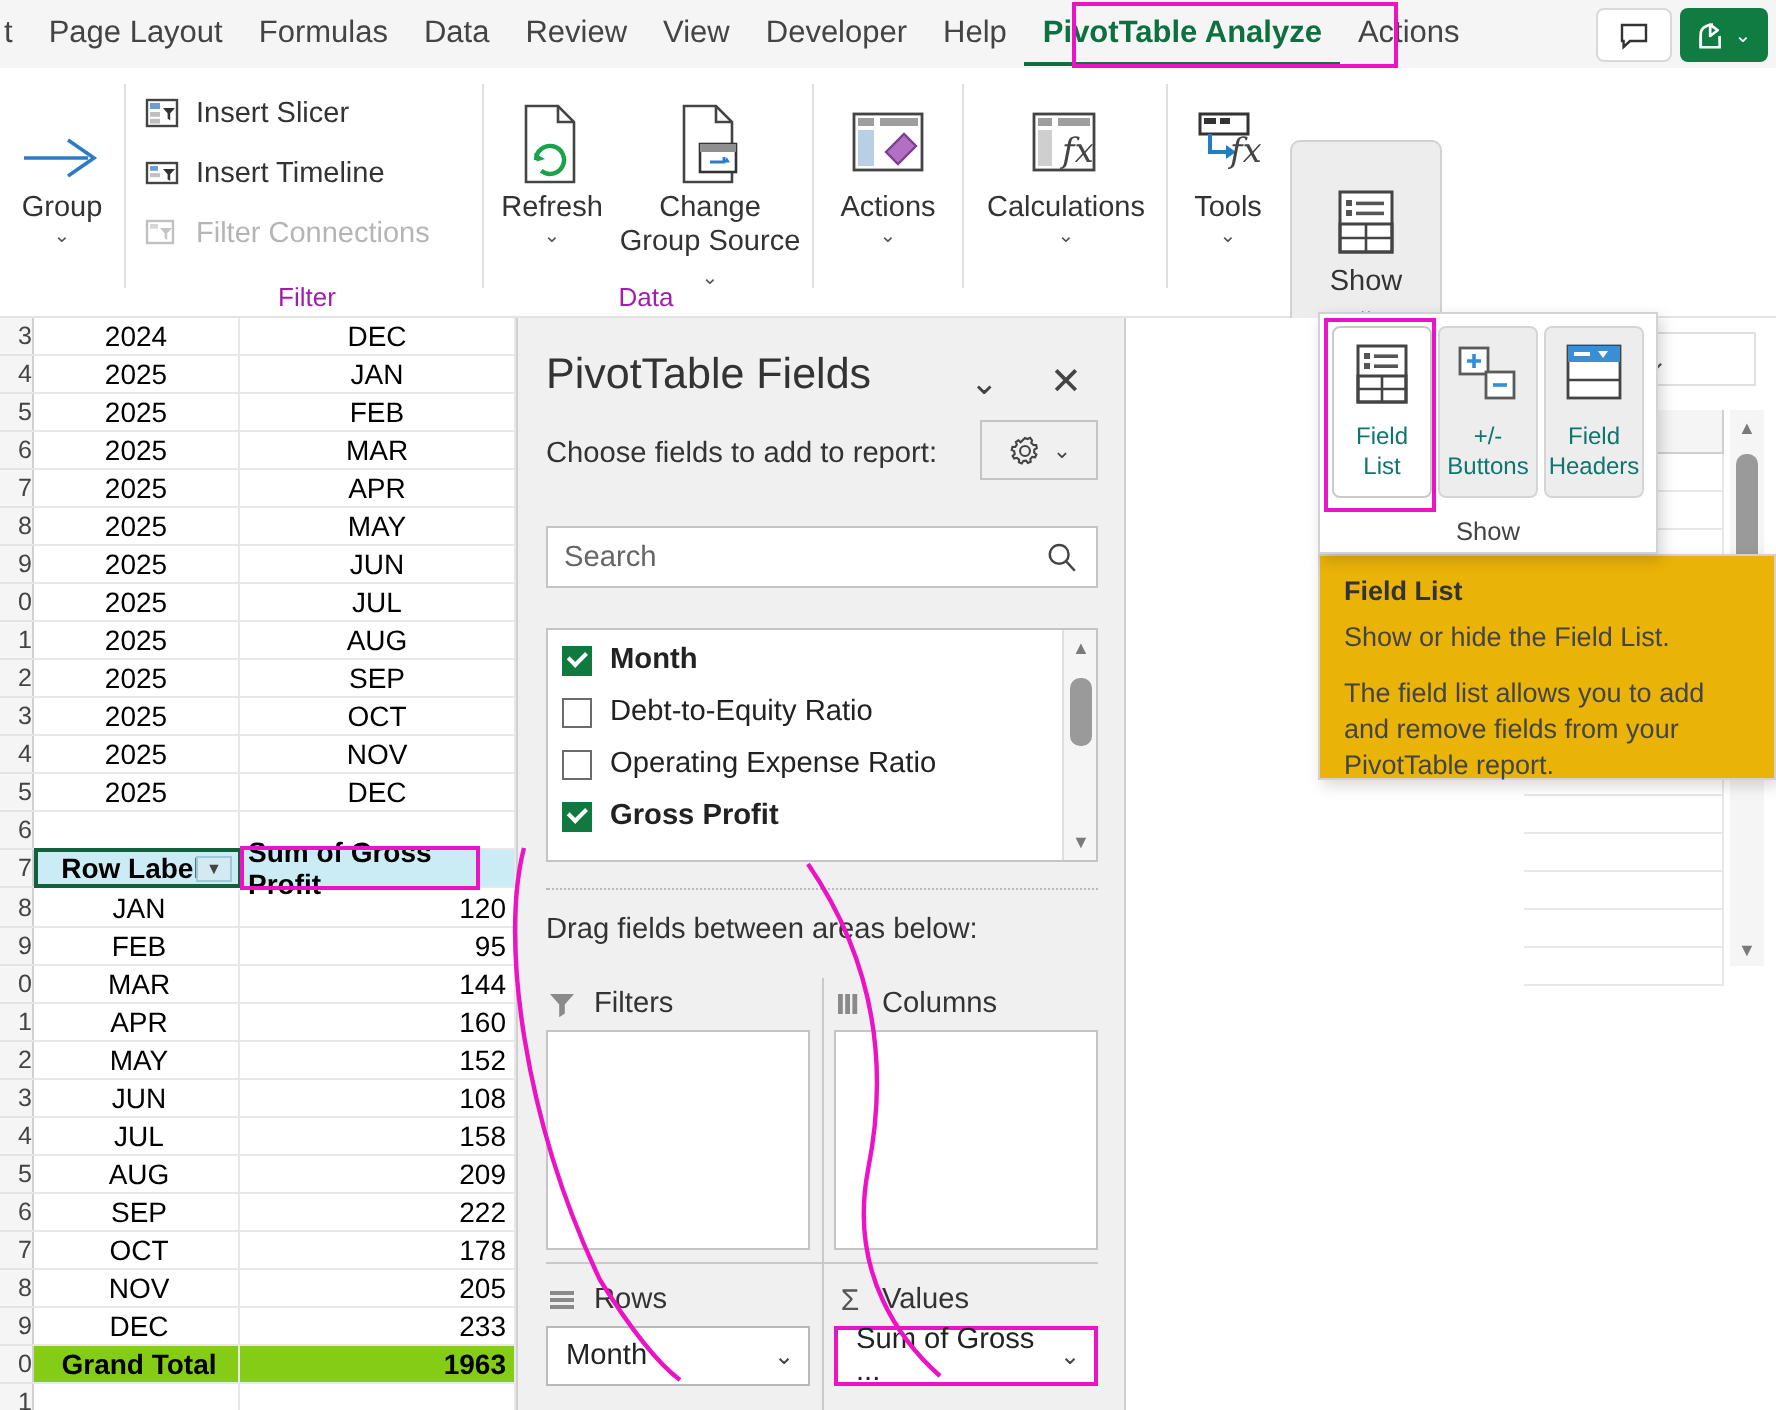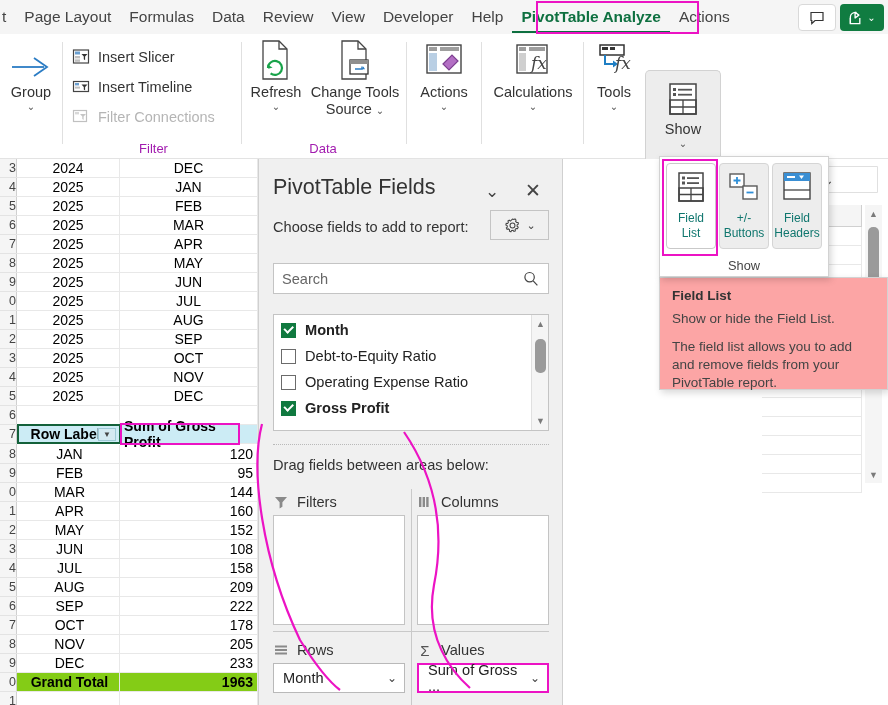--- a/index.html
+++ b/index.html
@@ -49,21 +49,21 @@
   }
   .rgroup { position: absolute; top: 0; height: 125px; }
   .rgroup .glabel {
     position: absolute; bottom: 3px; width: 100%; text-align: center;
     font-size: 13px; color: #a21caf;
   }
   .gsep { position: absolute; top: 8px; width: 1px; height: 102px; background: #e0e0e0; }
 
   .bigbtn {
     display: flex; flex-direction: column; align-items: center;
-    width: 100%; padding-top: 0;
+    width: 100%; padding-top: 12px;
   }
   .bigbtn .bico { height: 48px; display: flex; align-items: flex-end; justify-content: center; }
   .bigbtn .blabel {
     font-size: 14.5px; color: #333; text-align: center; line-height: 17px; margin-top: 2px;
   }
   .chev { font-size: 10px; color: #555; line-height: 10px; margin-top: 1px; }
 
   .smallitem {
     display: flex; align-items: center; gap: 8px; height: 30px; padding-left: 6px;
     font-size: 14.5px; color: #333;
@@ -98,21 +98,21 @@
     border: 2.5px solid #ec13c4; z-index: 45; pointer-events: none;
   }
   .showpanel .glabel2 {
     position: absolute; bottom: 3px; width: 100%; text-align: center;
     font-size: 12.8px; color: #444;
   }
 
   
   .tooltip {
     position: absolute; left: 659px; top: 277px; width: 229px; height: 113px;
-    background: #fca5a5; border: 1px solid #d2d2d2;
+    background: #eab308; border: 1px solid #d2d2d2;
     box-shadow: 2px 3px 7px rgba(0,0,0,.15); z-index: 39;
     padding: 10px 12px 0 12px;
   }
   .tooltip .tt-title { font-size: 13.5px; font-weight: bold; color: #333; margin-bottom: 7px; }
   .tooltip .tt-line { font-size: 13.5px; color: #444; line-height: 18px; }
   .tooltip .tt-gap { height: 10px; }
 
   
   .grid {
     position: absolute; left: 0; top: 159px; width: 888px; height: 546px;
@@ -357,21 +357,21 @@
           <div class="bico">
             <svg width="42" height="44" viewBox="0 0 42 44">
               <path d="M8 3h16l8 8v30H8z" fill="none" stroke="#444" stroke-width="1.3"></path>
               <path d="M24 3v8h8" fill="none" stroke="#444" stroke-width="1.3"></path>
               <rect x="16" y="22" width="18" height="14" fill="#fff" stroke="#333" stroke-width="1.3"></rect>
               <rect x="16" y="22" width="18" height="4" fill="#8f8f8f"></rect>
               <path d="M21 31h7v-2.5" fill="none" stroke="#2b7cc4" stroke-width="1.4"></path>
               <path d="M29.4 28.6l-1.6 2.6h3.2z" fill="#2b7cc4"></path>
             </svg>
           </div>
-          <div class="blabel"><span>Change Tools Source</span> <span class="chev" style="display:inline;">⌄</span></div>
+          <div class="blabel"><span>Change Group Source</span> <span class="chev" style="display:inline;">⌄</span></div>
         </div>
       </div>
       <div class="glabel">Data</div>
     </div>
     <div class="gsep" style="left:406px;"></div>
 
     <div class="rgroup" style="left:408px; width:72px;">
       <div class="bigbtn">
         <div class="bico">
           <svg width="42" height="42" viewBox="0 0 42 42">

